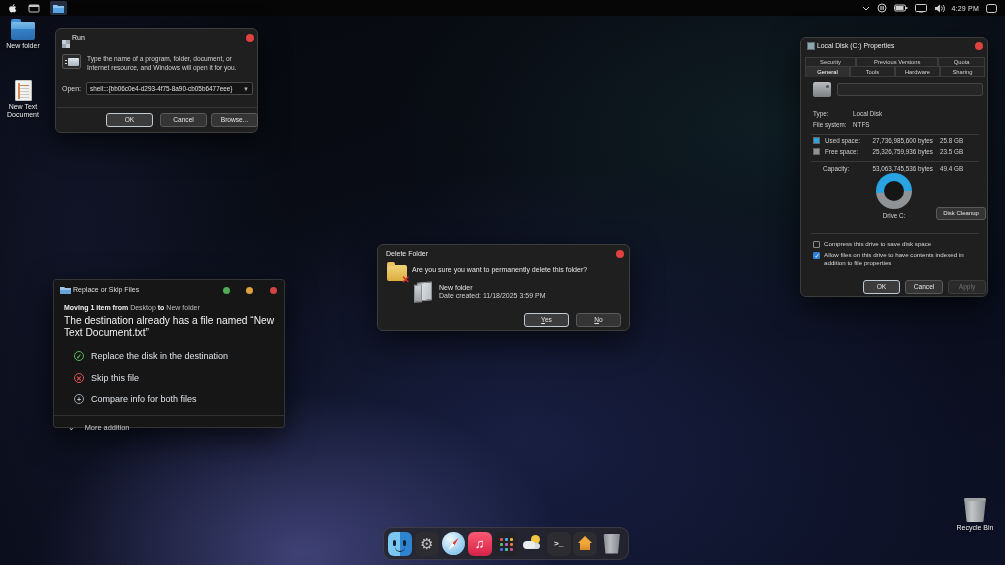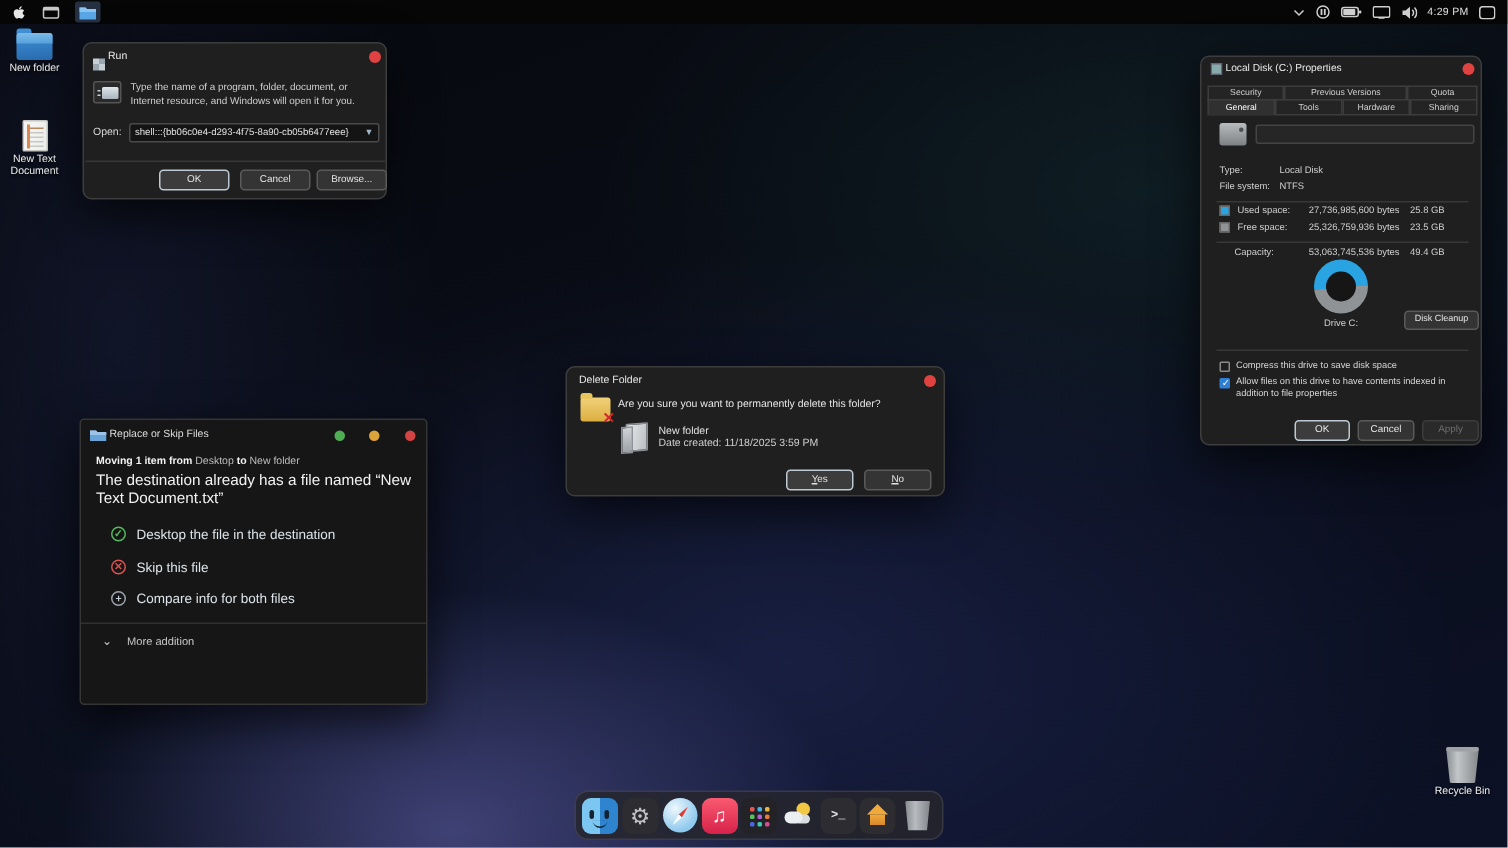--- a/index.html
+++ b/index.html
@@ -313,21 +313,21 @@
   <span class="close-dot abs" style="left:238px; top:5px;"></span>
   <span class="folder-x"></span>
   <span class="abs" style="left:34px; top:21px; width:212px; font-size:7px; color:#e6e6e6;">Are you sure you want to permanently delete this folder?</span>
   <span class="folder-white"></span>
   <span class="abs" style="left:61px; top:39px; font-size:7px; color:#e0e0e0;">New folder</span>
   <span class="abs" style="left:61px; top:47px; font-size:7px; color:#cfcfcf;">Date created: 11/18/2025 3:59 PM</span>
   <span class="btn focused access abs" style="left:146px; top:68px; width:45px;">Yes</span>
   <span class="btn access abs" style="left:198px; top:68px; width:45px;">No</span>
 </div>
 
-<div class="dialog rep-dialog" style="left:53px; top:279px; width:232px; height:191px;">
+<div class="dialog rep-dialog" style="left:53px; top:279px; width:232px; height:149px;">
   <span class="abs" style="left:6px; top:6px;">
     <svg width="11" height="9" viewBox="0 0 11 9">
         <path fill="#6aa3d8" d="M0 1h4l1 1h6v6H0z"></path>
         <path fill="#9cc4ea" d="M0 1h4l1 1h6v2H0z"></path>
       </svg>
   </span>
   <span class="rep-title">Replace or Skip Files</span>
   <span class="tl-dot" style="left:169px; background:#4fae54;"></span>
   <span class="tl-dot" style="left:192px; background:#dca33a;"></span>
   <span class="tl-dot" style="left:216px; background:#d24343;"></span>
@@ -336,21 +336,21 @@
     <b>Moving 1 item from</b>
     <span>Desktop</span>
     <b>to</b>
     <span>New folder</span>
   </div>
 
   <div class="rep-msg">The destination already has a file named “New Text Document.txt”</div>
 
   <div class="rep-opt" style="top:71px;">
     <span class="opt-ic ic-check">✓</span>
-    <span>Desktop the file in the destination</span>
+    <span>Replace the disk in the destination</span>
   </div>
   <div class="rep-opt" style="top:93px;">
     <span class="opt-ic ic-cross">✕</span>
     <span>Skip this file</span>
   </div>
   <div class="rep-opt" style="top:114px;">
     <span class="opt-ic ic-plus">+</span>
     <span>Compare info for both files</span>
   </div>
 

